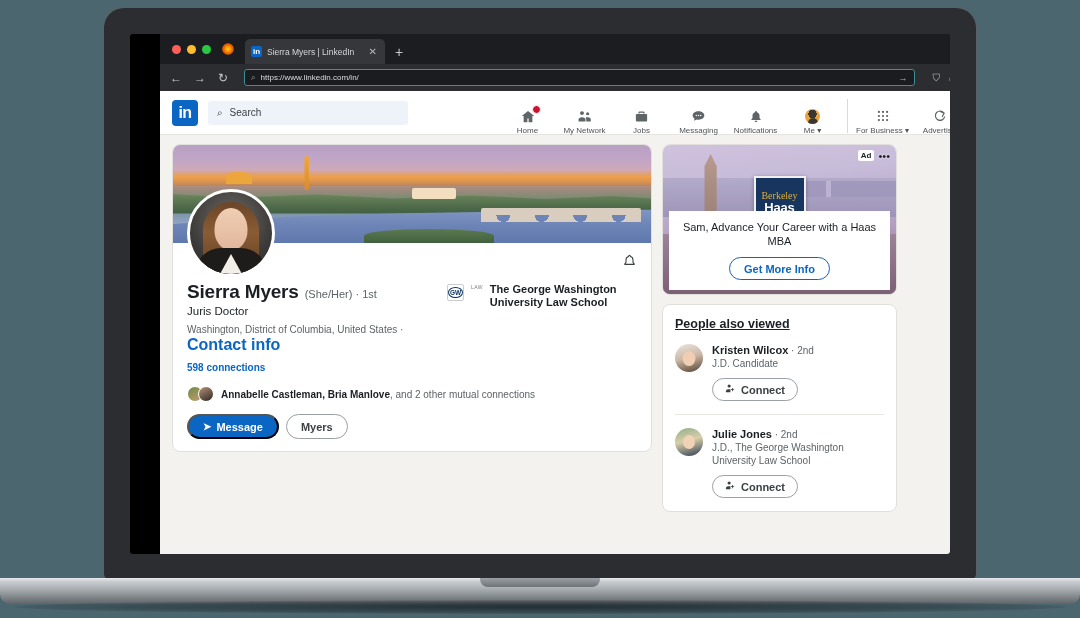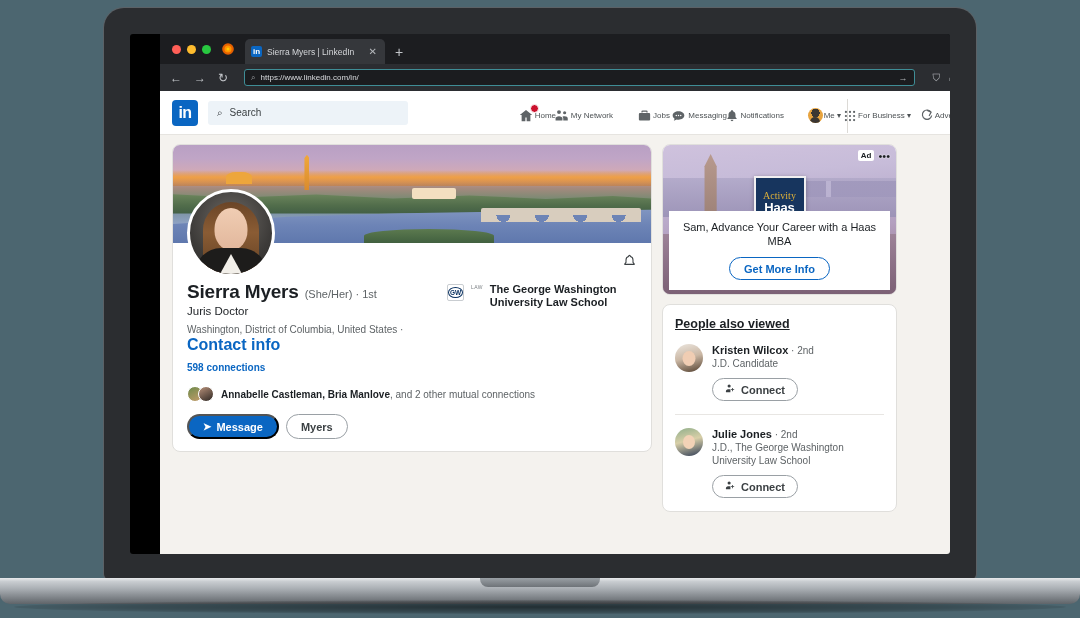--- a/index.html
+++ b/index.html
@@ -139,21 +139,21 @@
   }
   #li-search {
     margin-left: 10px; width: 200px; height: 24px; background: #edf3f8;
     border-radius: 3px; display: flex; align-items: center; gap: 7px; padding: 0 9px;
   }
   #li-search-icon { color: #34383c; font-size: 10px; }
   #li-search-placeholder { color: #3b4043; font-size: 10px; }
 
   #li-nav { margin-left: auto; display: flex; align-items: flex-end; height: 44px; }
   .li-nav-item {
-    width: 57px; display: flex; align-items: center;
+    width: 57px; display: flex; flex-direction: column; align-items: center;
     justify-content: flex-end; height: 38px; gap: 1px; position: relative;
   }
   .li-nav-icon { height: 17px; display: flex; align-items: center; justify-content: center; position: relative; }
   .li-nav-label { font-size: 8px; color: #4d5255; white-space: nowrap; }
   #nav-divider { width: 1px; height: 34px; background: #dcdad6; margin: 0 6px 2px 6px; }
   .badge-dot {
     position: absolute; top: -3px; right: -5px; width: 9px; height: 9px;
     background: #cb112d; border: 1.5px solid #fff; border-radius: 50%;
   }
   #me-avatar {
@@ -620,21 +620,21 @@
                 <div id="ad-sfskyline"></div>
                 <div id="campanile"></div>
                 <div id="ad-foreground"></div>
 
                 <div id="ad-badge">
                   <span id="ad-label">Ad</span>
                   <span id="ad-menu-icon">•••</span>
                 </div>
 
                 <div id="haas-logo">
-                  <span id="haas-berkeley">Activity</span>
+                  <span id="haas-berkeley">Berkeley</span>
                   <span id="haas-haas">Haas</span>
                 </div>
 
                 <div id="ad-white-panel">
                   <div id="ad-text">Sam, Advance Your Career with a Haas MBA</div>
                   <span id="ad-cta">Get More Info</span>
                 </div>
               </div>
             </div>
 

